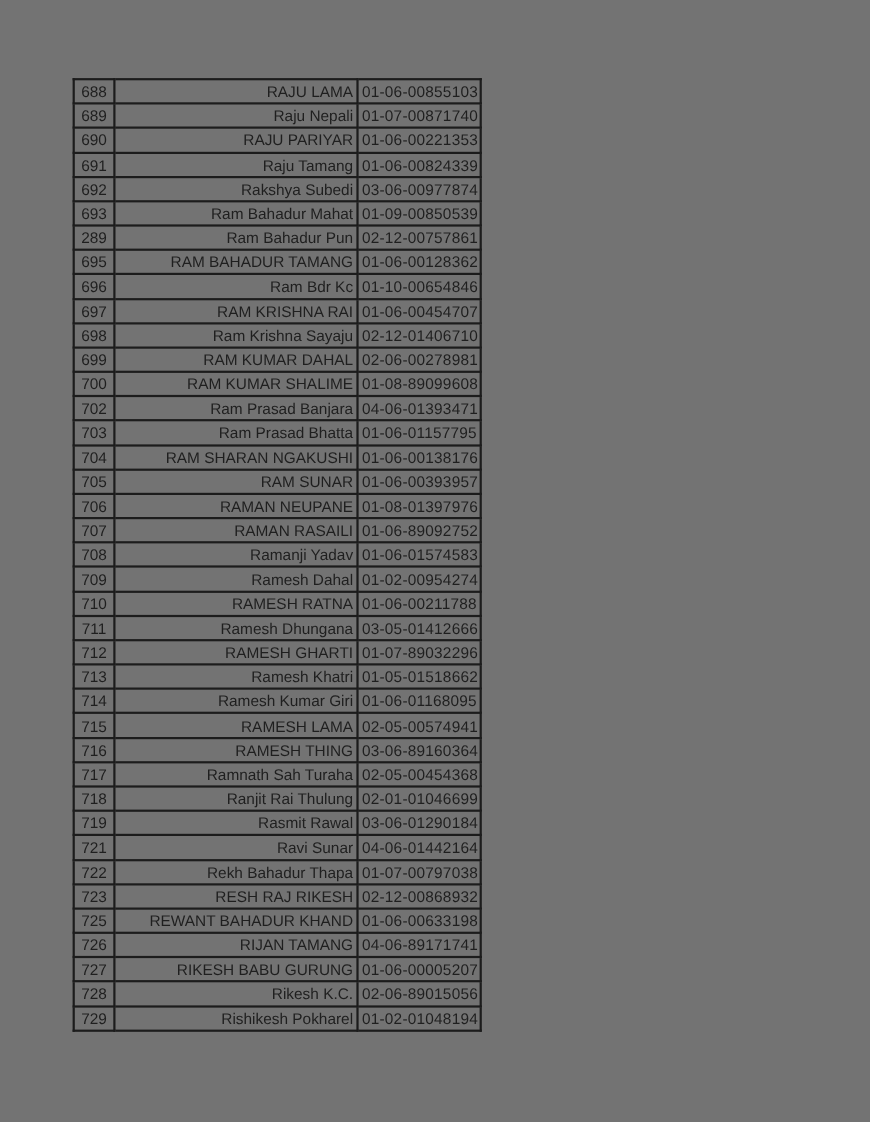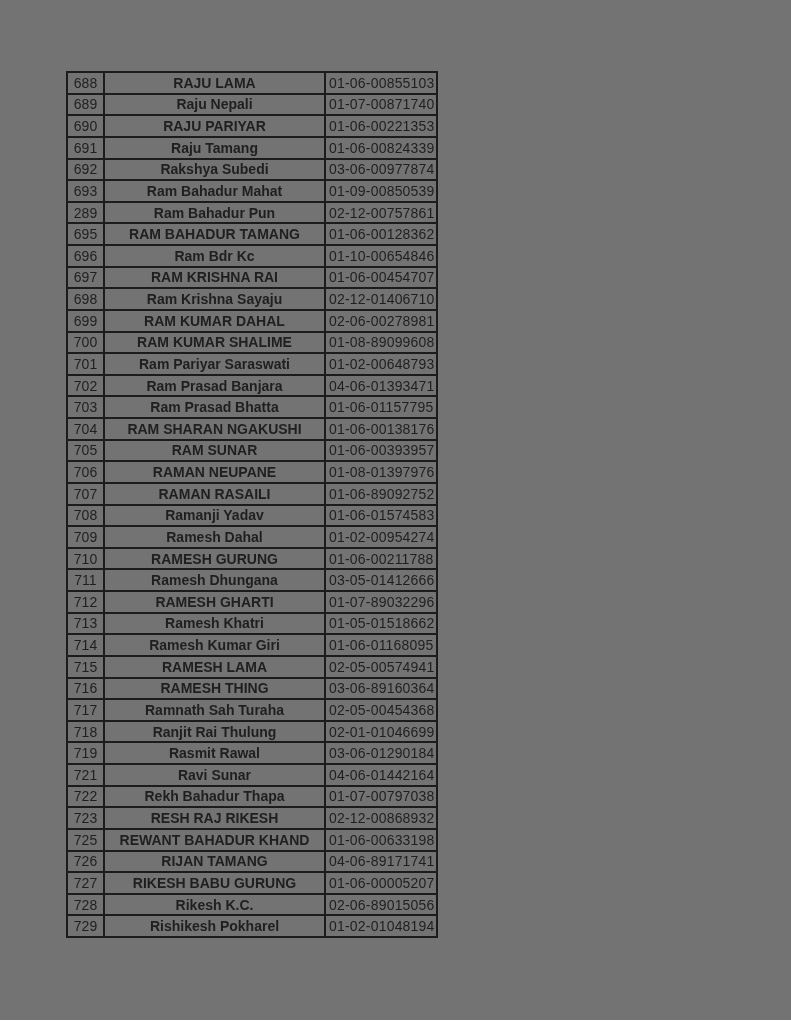--- a/index.html
+++ b/index.html
@@ -32,23 +32,22 @@
     padding: 0 3px;
     white-space: nowrap;
     overflow: hidden;
     vertical-align: middle;
   }
   td.c-no {
     text-align: center;
     padding: 0;
   }
   td.c-name {
-    text-align: center;
+    text-align: right;
     padding-left: 4px;
-    font-weight: bold;
   }
   td.c-id {
     text-align: right;
     padding-left: 3px;
     padding-right: 1px;
     letter-spacing: 0.2px;
   }
 </style>
 </head>
 <body>
@@ -120,25 +119,20 @@
           <td class="c-no">699</td>
           <td class="c-name">RAM KUMAR DAHAL</td>
           <td class="c-id">02-06-00278981</td>
         </tr>
         <tr>
           <td class="c-no">700</td>
           <td class="c-name">RAM KUMAR SHALIME</td>
           <td class="c-id">01-08-89099608</td>
         </tr>
         <tr>
-          <td class="c-no">701</td>
-          <td class="c-name">Ram Pariyar Saraswati</td>
-          <td class="c-id">01-02-00648793</td>
-        </tr>
-        <tr>
           <td class="c-no">702</td>
           <td class="c-name">Ram Prasad Banjara</td>
           <td class="c-id">04-06-01393471</td>
         </tr>
         <tr>
           <td class="c-no">703</td>
           <td class="c-name">Ram Prasad Bhatta</td>
           <td class="c-id">01-06-01157795</td>
         </tr>
         <tr>
@@ -166,21 +160,21 @@
           <td class="c-name">Ramanji Yadav</td>
           <td class="c-id">01-06-01574583</td>
         </tr>
         <tr>
           <td class="c-no">709</td>
           <td class="c-name">Ramesh Dahal</td>
           <td class="c-id">01-02-00954274</td>
         </tr>
         <tr>
           <td class="c-no">710</td>
-          <td class="c-name">RAMESH GURUNG</td>
+          <td class="c-name">RAMESH RATNA</td>
           <td class="c-id">01-06-00211788</td>
         </tr>
         <tr>
           <td class="c-no">711</td>
           <td class="c-name">Ramesh Dhungana</td>
           <td class="c-id">03-05-01412666</td>
         </tr>
         <tr>
           <td class="c-no">712</td>
           <td class="c-name">RAMESH GHARTI</td>

